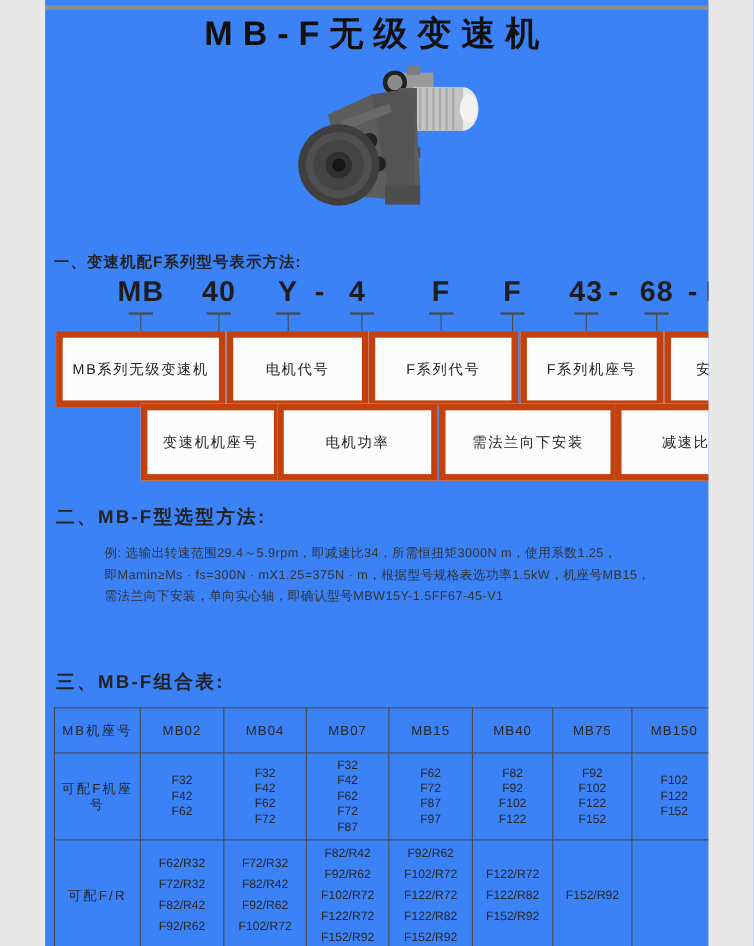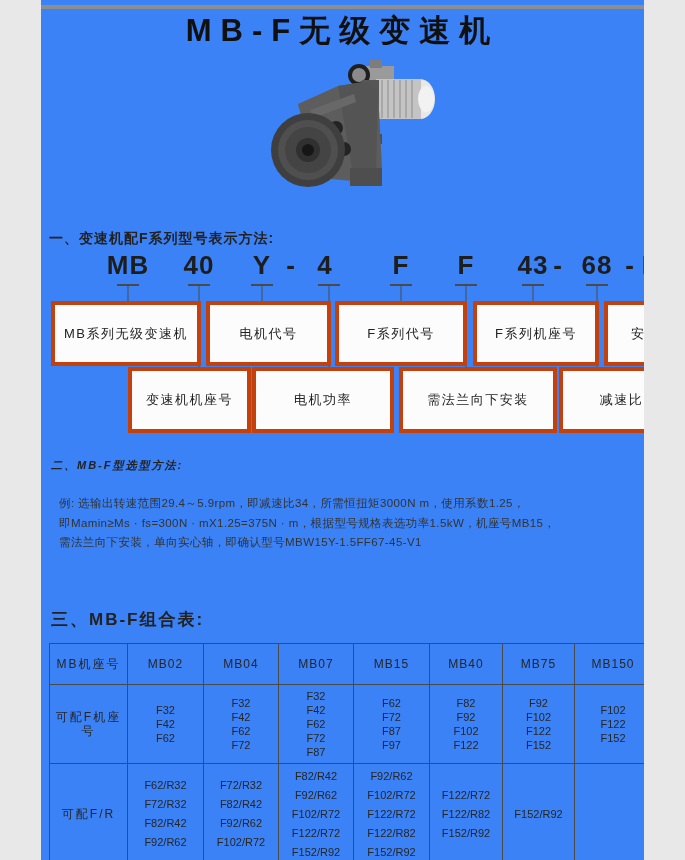--- a/index.html
+++ b/index.html
@@ -7,34 +7,34 @@
     position:relative;width:603px;height:860px;background:#3b82f6;
     font-family:"Liberation Sans","DejaVu Sans",sans-serif;color:#2a2a2a;
     overflow:hidden;margin:0 auto;
   }
   .top-rule{position:absolute;left:0;top:5px;width:685px;height:4px;background:#8e8e8e;}
   .title{position:absolute;left:0;right:0;top:10px;margin:0;text-align:center;
     font-size:31px;font-weight:700;letter-spacing:9px;color:#101010;}
   .photo{position:absolute;left:225px;top:50px;width:175px;height:148px;}
   .s-heading{position:absolute;font-weight:600;color:#222;}
   .s1-heading{left:8px;top:214px;font-size:14px;letter-spacing:1px;margin-top:16px;}
-  .s2-heading{left:10px;top:458px;font-size:11px;letter-spacing:2px;font-style:italic;}
+  .s2-heading{left:10px;top:458px;font-size:17px;letter-spacing:2px;}
   .s3-heading{left:10px;top:608px;font-size:17px;letter-spacing:2px;}
   .code-token{position:absolute;top:250px;transform:translateX(-50%);
     font-size:26px;font-weight:600;letter-spacing:1px;color:#1d1d1d;white-space:nowrap;}
   .tick{position:absolute;top:284px;width:22px;height:2px;background:#4a4a4a;transform:translateX(-50%);}
   .vline{position:absolute;width:1px;background:#4a4a4a;transform:translateX(-50%);}
   .vline.to-top{top:285px;height:16px;}
   .vline.to-bottom{top:285px;height:82px;}
-  .dbox{position:absolute;border:4px solid #c2410c;background:#fcfcfc;
+  .dbox{position:absolute;border:6px solid #c2410c;background:#fcfcfc;
     display:flex;align-items:center;justify-content:center;
     font-size:13px;letter-spacing:1.5px;color:#222;text-align:center;}
   .para{position:absolute;left:18px;top:494px;font-size:11.5px;line-height:19.5px;
     color:#333;letter-spacing:0.4px;}
-  .pline{white-space:nowrap;}
+  .pline{white-space:nowrap;margin-left:36px;}
   .combo{position:absolute;left:8px;top:643px;width:670px;border-collapse:collapse;
     table-layout:fixed;font-size:11px;color:#262626;}
   .combo td{border:1px solid #4a4a4a;text-align:center;vertical-align:middle;
     white-space:pre-line;padding:2px;overflow:hidden;}
   .hrow td{height:36px;font-size:12px;letter-spacing:1px;}
   .frow td{height:74px;line-height:14px;}
   .frrow td{height:96px;line-height:19px;}
   .combo td.lbl{font-size:12px;letter-spacing:2px;}
 </style>
 </head>

